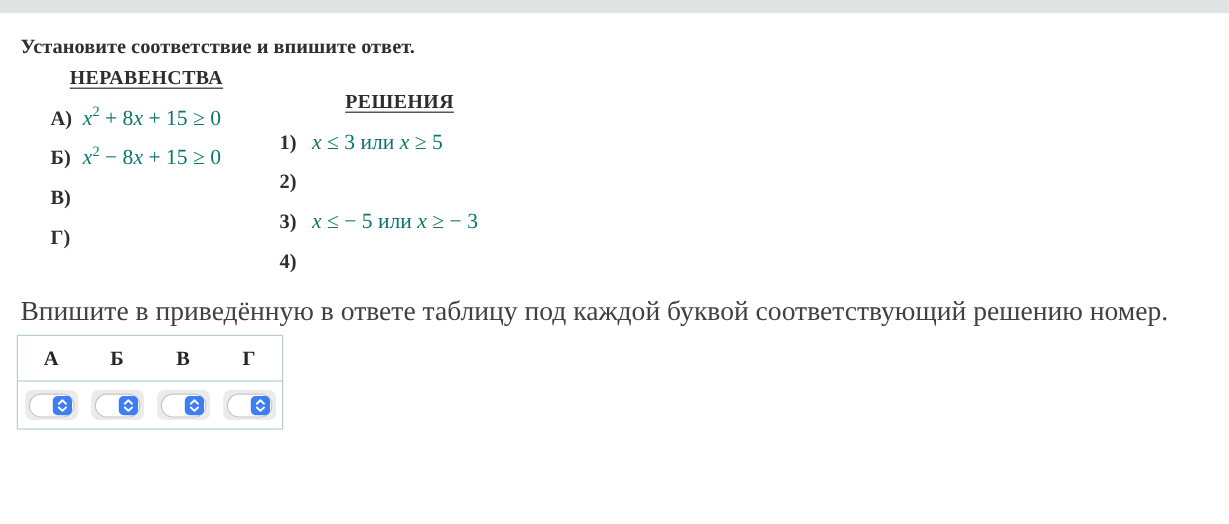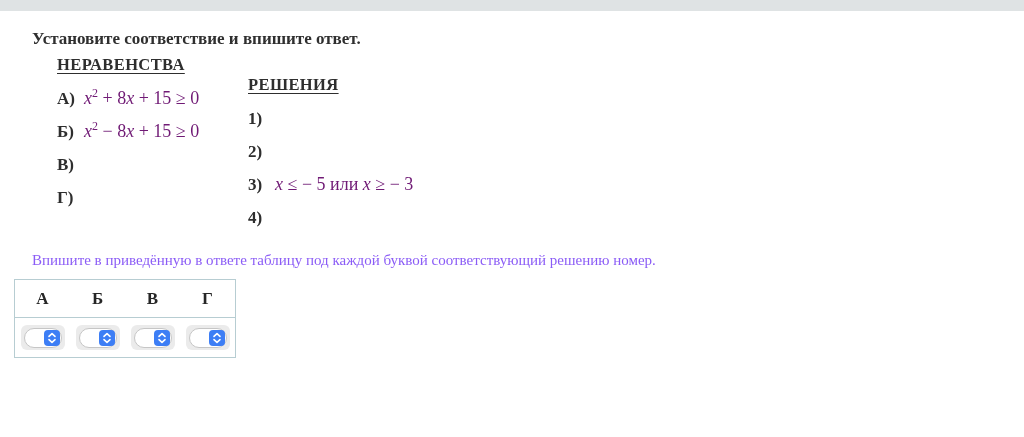--- a/index.html
+++ b/index.html
@@ -1,37 +1,37 @@
 <!DOCTYPE html>
 <html lang="ru"><head>
 <meta charset="utf-8">
 <style>
   html,body{margin:0;padding:0;}
   body{
     width:1024px;height:437px;overflow:hidden;background:#ffffff;
     font-family:"Liberation Serif","DejaVu Serif",serif;color:#333333;
   }
   .topbar{height:11px;background:#dfe3e4;}
-  .content{padding:0 32px;}
+  .content{padding:0 17px;}
   .heading{font-size:17px;font-weight:bold;margin:18px 0 0;color:#2f2f2f;}
   .intro{font-size:17.5px;line-height:30px;margin:13px 0 0;max-width:992px;color:#333;}
   .match{display:flex;margin:6px 0 0 25px;}
   .col-left{width:160px;}
   .col-right{width:200px;margin-left:31px;margin-top:20px;}
   .col-head{
-    font-weight:bold;font-size:16.5px;height:27px;
+    font-weight:bold;font-size:16.5px;text-align:center;height:27px;
     text-decoration:underline;text-underline-offset:3px;color:#2e2e2e;
     letter-spacing:0.4px;white-space:nowrap;
   }
   .mrow{height:33px;display:flex;align-items:center;white-space:nowrap;}
   .mrow .lbl{font-weight:bold;width:27px;font-size:17px;color:#2e2e2e;flex:0 0 auto;}
-  .mrow .expr{font-size:18px;color:#701a75;}
+  .mrow .expr{font-size:18px;color:#0f766e;}
   .expr sup{font-size:12px;line-height:0;}
   .expr i{font-style:italic;}
-  .outro{font-size:15px;line-height:30px;margin:11px 0 0;color:#8b5cf6;}
+  .outro{font-size:23px;line-height:30px;margin:11px 0 0;color:#404040;}
   .table-wrap{margin:4px 0 0 14px;}
   .answer-table{display:inline-block;border:1px solid #b7cdd2;background:#fff;}
   .at-head{display:flex;border-bottom:1px solid #b7cdd2;}
   .at-cell{width:55px;height:37px;display:flex;align-items:center;justify-content:center;}
   .at-head .at-cell{font-weight:bold;font-size:17px;color:#262626;}
   .at-body{display:flex;}
   .at-body .at-cell{height:39px;}
   .ctrl{width:44px;height:25px;background:#ebebeb;border-radius:6px;
         display:flex;align-items:center;justify-content:center;cursor:default;}
   .pill{width:38px;height:20px;background:#ffffff;border:1px solid #c6c6c6;border-radius:10px;
@@ -69,20 +69,21 @@
       <div class="mrow">
         <span class="lbl">Г)</span>
       </div>
     </div>
 
     <div class="col-right">
       <div class="col-head">РЕШЕНИЯ</div>
 
       <div class="mrow">
         <span class="lbl">1)</span>
+        <span class="expr"><i>x</i> ≤ 3 или <i>x</i> ≥ 5</span>
       </div>
       <div class="mrow">
         <span class="lbl">2)</span>
       </div>
       <div class="mrow">
         <span class="lbl">3)</span>
         <span class="expr"><i>x</i> ≤ − 5 или <i>x</i> ≥ − 3</span>
       </div>
       <div class="mrow">
         <span class="lbl">4)</span>

